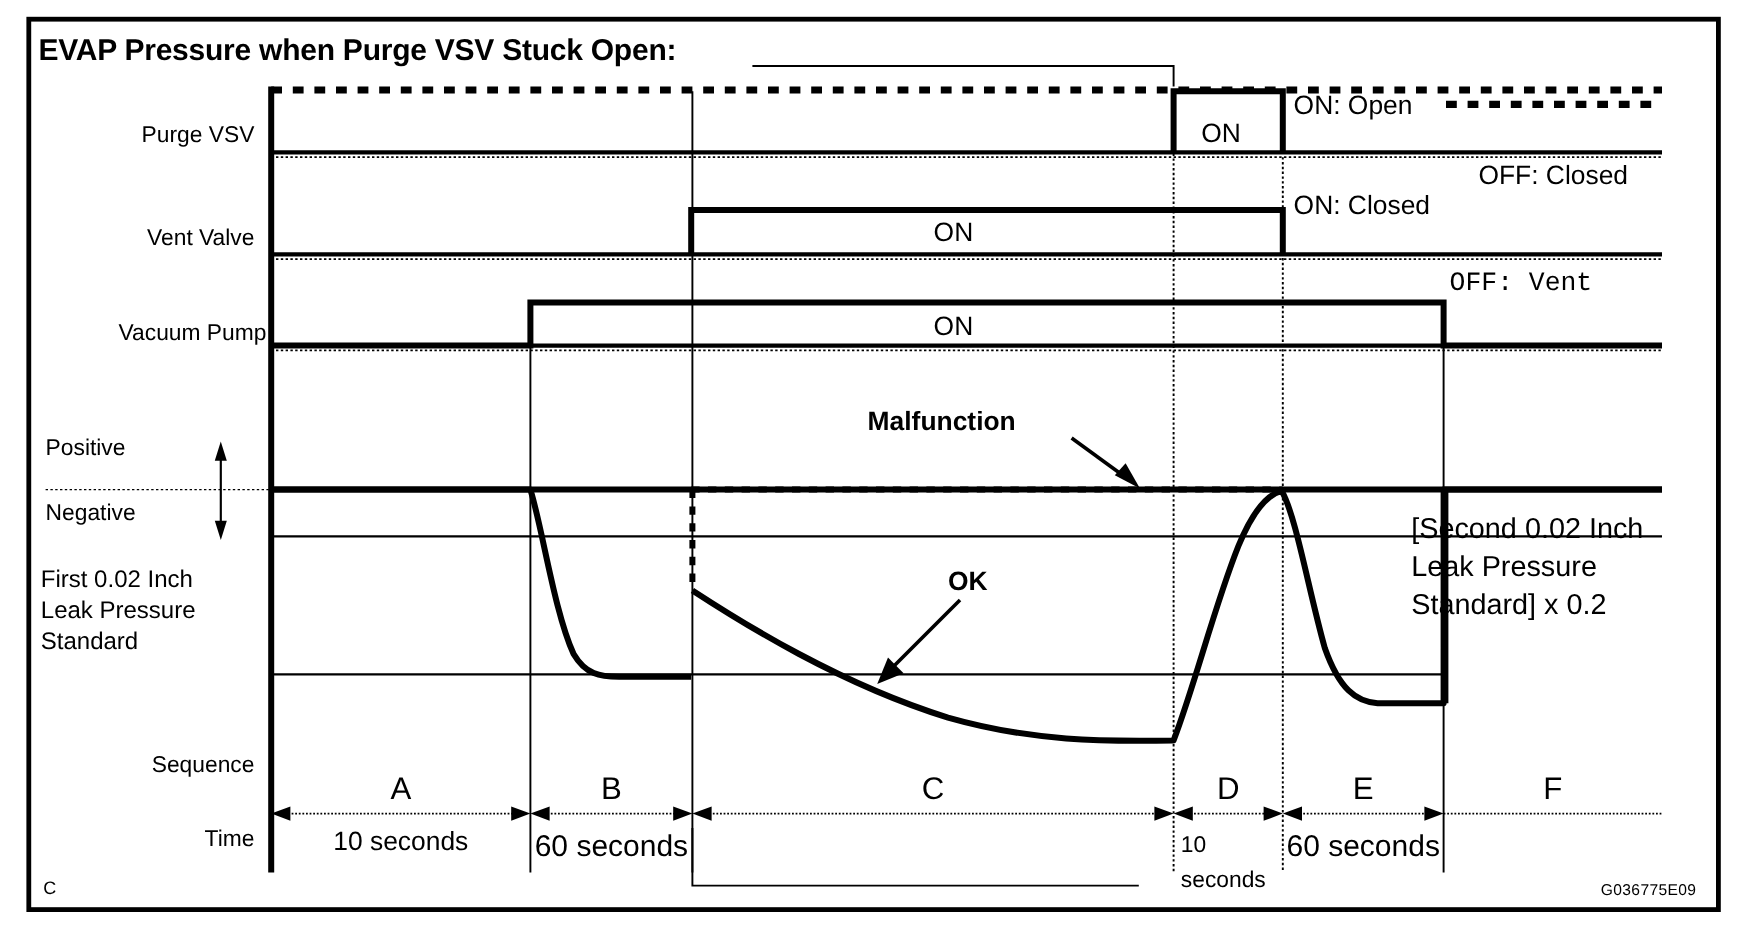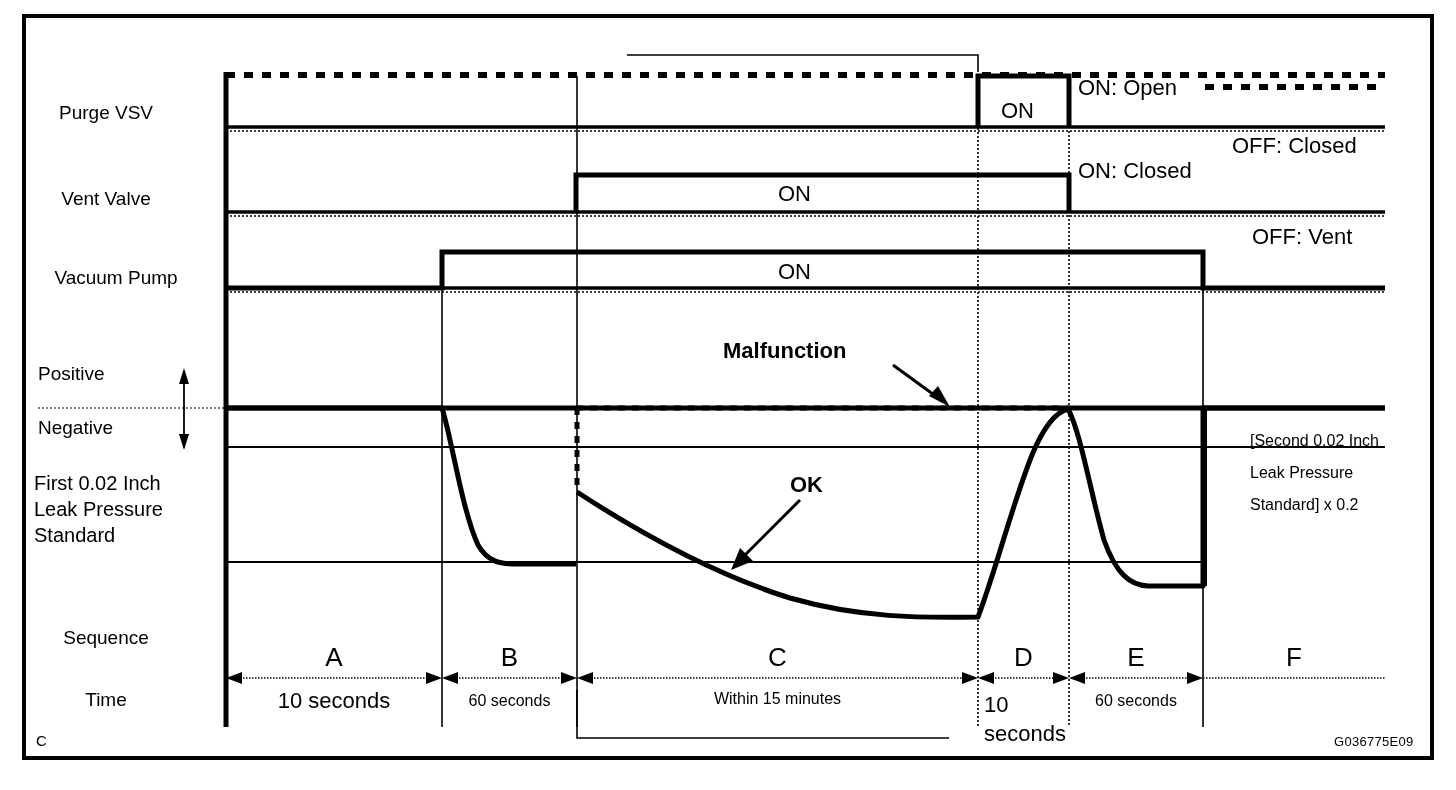--- a/index.html
+++ b/index.html
@@ -41,41 +41,41 @@
     white-space: nowrap;
     line-height: 1;
   }
   .title {
     font-size: 25px;
     font-weight: bold;
     letter-spacing: -0.2px;
   }
   .rowlabel {
     font-size: 19px;
-    text-align: center;
+    text-align: right;
   }
   .sidelabel {
     font-size: 22px;
   }
   .onlabel {
     font-size: 22px;
   }
   .annot {
     font-size: 22px;
     font-weight: bold;
     text-align: right;
   }
   .seqletter {
     font-size: 26px;
   }
   .timetext-big {
     font-size: 22px;
   }
   .timetext-sm {
-    font-size: 16px;
+    font-size: 25px;
   }
   .multiline {
     position: absolute;
     font-size: 20px;
     line-height: 26px;
     white-space: pre-line;
   }
   .cornerc {
     font-size: 15px;
   }
@@ -190,57 +190,57 @@
       <polygon points="950,407 929,396 938,386" fill="#000"></polygon>
     </g>
     <g>
       <line x1="800" y1="500" x2="741" y2="559" stroke="#000" stroke-width="3"></line>
       <polygon points="731,570 740,548 753,561" fill="#000"></polygon>
     </g>
 
     <line x1="1205" y1="87" x2="1385" y2="87" stroke="#000" stroke-width="6" stroke-dasharray="9 9"></line>
   </svg>
 
+  <div class="txt title" style="left:32px; top:30px;">EVAP Pressure when Purge VSV Stuck Open:</div>
 
   <div class="txt rowlabel" style="left:0; top:103px; width:212px;">Purge VSV</div>
   <div class="txt rowlabel" style="left:0; top:189px; width:212px;">Vent Valve</div>
   <div class="txt rowlabel" style="left:0; top:268px; width:212px;padding-left:10px;">Vacuum Pump</div>
   <div class="txt rowlabel" style="left:38px; top:364px; text-align:right;">Positive</div>
   <div class="txt rowlabel" style="left:38px; top:418px; text-align:left;">Negative</div>
   <div class="multiline" style="left:34px; top:470px;">First 0.02 Inch
 Leak Pressure
 Standard</div>
   <div class="txt rowlabel" style="left:0; top:628px; width:212px;">Sequence</div>
   <div class="txt rowlabel" style="left:0; top:690px; width:212px;">Time</div>
 
   <div class="txt onlabel" style="left:1001px; top:100px;">ON</div>
   <div class="txt onlabel" style="left:778px; top:183px;">ON</div>
   <div class="txt onlabel" style="left:778px; top:261px;">ON</div>
 
   <div class="txt sidelabel" style="left:1078px; top:77px;">ON: Open</div>
   <div class="txt sidelabel" style="left:1232px; top:135px;">OFF: Closed</div>
   <div class="txt sidelabel" style="left:1078px; top:160px;">ON: Closed</div>
-  <div class="txt sidelabel" style="left:1252px; top:226px;">OFF: Vent</div>
-  <div class="multiline" style="left:1250px; top:425px; font-size:16px; line-height:32px;">[Second 0.02 Inch
+  <div class="txt sidelabel" style="left:1208px; top:226px;font-family:Liberation Mono, monospace;">OFF: Vent</div>
+  <div class="multiline" style="left:1176px; top:425px; font-size:24px; line-height:32px;">[Second 0.02 Inch
 Leak Pressure
 Standard] x 0.2</div>
 
   <div class="txt annot" style="left:723px; top:340px;">Malfunction</div>
   <div class="txt annot" style="left:790px; top:474px;">OK</div>
 
   <div class="txt seqletter" style="left:226px; top:644px; width:216px; text-align:center;">A</div>
   <div class="txt seqletter" style="left:442px; top:644px; width:135px; text-align:center;">B</div>
   <div class="txt seqletter" style="left:577px; top:644px; width:401px; text-align:center;">C</div>
   <div class="txt seqletter" style="left:978px; top:644px; width:91px; text-align:center;">D</div>
   <div class="txt seqletter" style="left:1069px; top:644px; width:134px; text-align:center;">E</div>
   <div class="txt seqletter" style="left:1203px; top:644px; width:182px; text-align:center;">F</div>
 
   <div class="txt timetext-big" style="left:226px; top:690px; width:216px; text-align:center;">10 seconds</div>
   <div class="txt timetext-sm" style="left:442px; top:693px; width:135px; text-align:center;">60 seconds</div>
-  <div class="txt timetext-sm" style="left:577px; top:691px; width:401px; text-align:center;">Within 15 minutes</div>
-  <div class="multiline" style="left:984px; top:690px; font-size:22px; line-height:29px; text-align:left;">10
+  <div class="multiline" style="left:984px; top:690px; font-size:19px; line-height:29px; text-align:left;">10
 seconds</div>
   <div class="txt timetext-sm" style="left:1069px; top:693px; width:134px; text-align:center;">60 seconds</div>
 
   <div class="txt cornerc" style="left:36px; top:733px;">C</div>
   <div class="txt figid" style="left:1334px; top:735px;">G036775E09</div>
 
 </div>
 
 </body></html>

